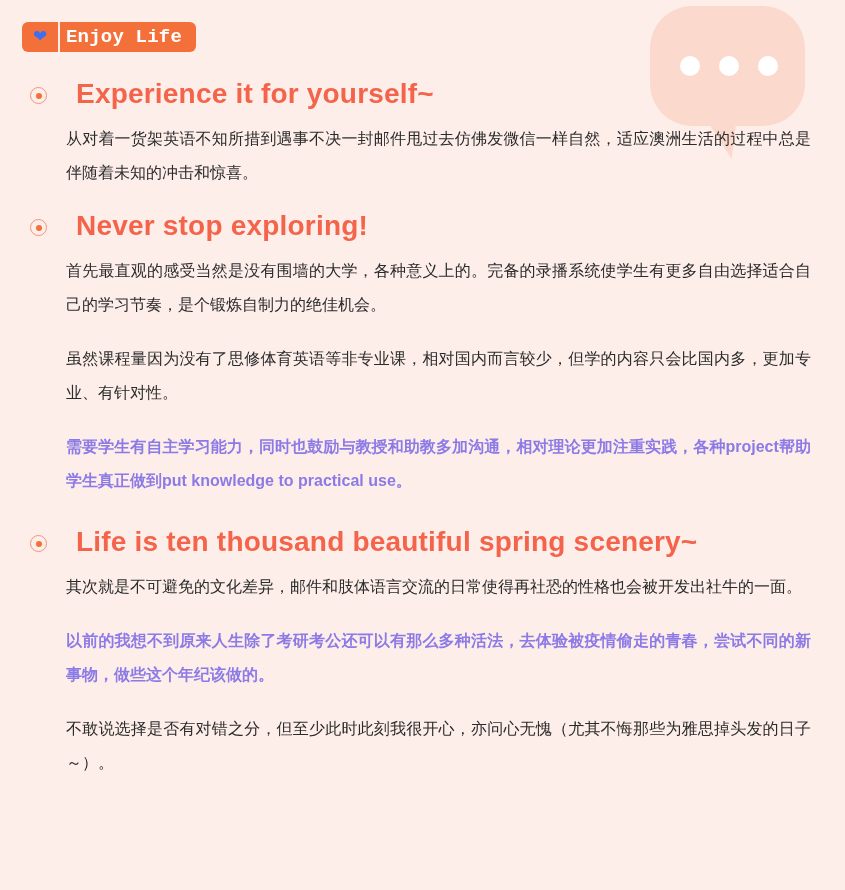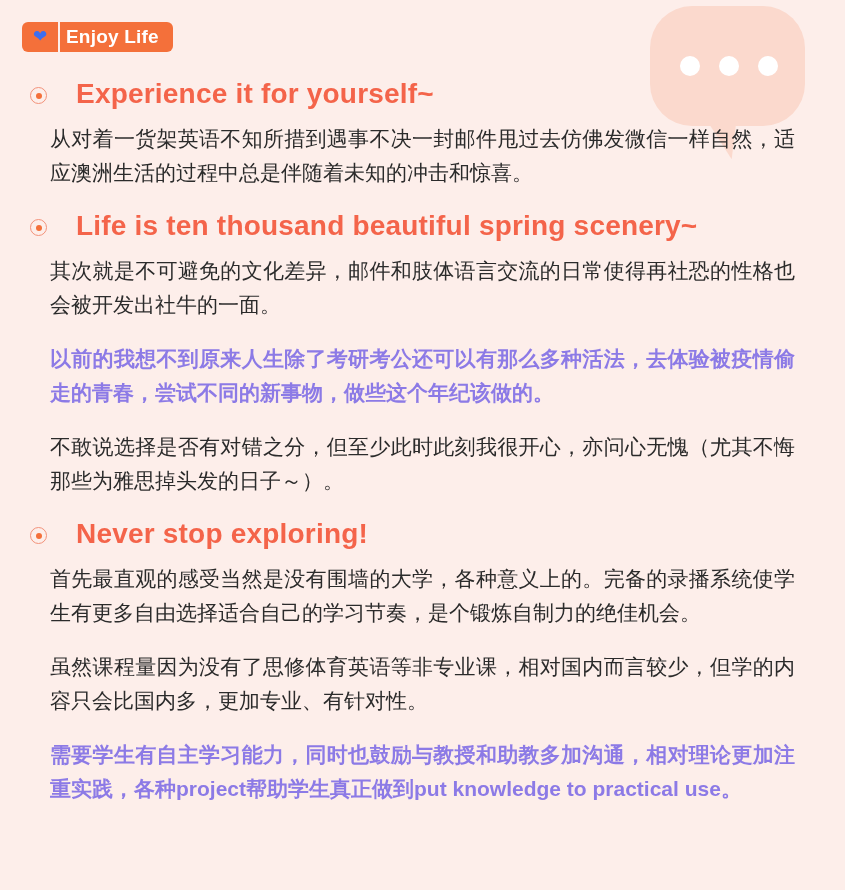--- a/index.html
+++ b/index.html
@@ -84,20 +84,21 @@
     margin-top: -1px;
   }
   .title-box {
     height: 30px;
     background: #f4703a;
     border-radius: 0 6px 6px 0;
     display: flex;
     align-items: center;
     padding: 0 14px 0 6px;
     margin-left: 2px;
+    font-family: Liberation Mono, monospace;
   }
   .title-box .title-text {
     color: #ffffff;
     font-size: 19px;
     font-weight: bold;
     letter-spacing: 0.2px;
   }
 
   
   .section {
@@ -127,22 +128,22 @@
     background: #f4703a;
   }
   .sec-head {
     margin: 0 0 12px 54px;
     color: #f4644a;
     font-size: 28px;
     font-weight: bold;
     letter-spacing: 0.2px;
   }
   .para {
-    margin: 0 0 20px 28px;
-    font-size: 21px;
+    margin: 0 0 20px 44px;
+    font-size: 16px;
     line-height: 34px;
     color: #2b2b2b;
     max-width: 745px;
     text-align: justify;
   }
   .para.accent {
     color: #8c7ae6;
     font-weight: bold;
   }
   .sec-1 { margin-bottom: 14px; }
@@ -170,29 +171,29 @@
       <span class="title-text">Enjoy Life</span>
     </div>
   </div>
 
   <div class="section sec-1">
     <span class="bullet"></span>
     <h2 class="sec-head">Experience it for yourself~</h2>
     <p class="para">从对着一货架英语不知所措到遇事不决一封邮件甩过去仿佛发微信一样自然，适应澳洲生活的过程中总是伴随着未知的冲击和惊喜。</p>
   </div>
 
+  <div class="section sec-2">
+    <span class="bullet"></span>
+    <h2 class="sec-head">Never stop exploring!</h2>
+    <p class="para">首先最直观的感受当然是没有围墙的大学，各种意义上的。完备的录播系统使学生有更多自由选择适合自己的学习节奏，是个锻炼自制力的绝佳机会。</p>
+    <p class="para">虽然课程量因为没有了思修体育英语等非专业课，相对国内而言较少，但学的内容只会比国内多，更加专业、有针对性。</p>
+    <p class="para accent gap-lg">需要学生有自主学习能力，同时也鼓励与教授和助教多加沟通，相对理论更加注重实践，各种project帮助学生真正做到put knowledge to practical use。</p>
+  </div>
+
   <div class="section sec-3">
     <span class="bullet"></span>
     <h2 class="sec-head">Life is ten thousand beautiful spring scenery~</h2>
     <p class="para">其次就是不可避免的文化差异，邮件和肢体语言交流的日常使得再社恐的性格也会被开发出社牛的一面。</p>
     <p class="para accent">以前的我想不到原来人生除了考研考公还可以有那么多种活法，去体验被疫情偷走的青春，尝试不同的新事物，做些这个年纪该做的。</p>
     <p class="para">不敢说选择是否有对错之分，但至少此时此刻我很开心，亦问心无愧（尤其不悔那些为雅思掉头发的日子～）。</p>
   </div>
 
-  <div class="section sec-2">
-    <span class="bullet"></span>
-    <h2 class="sec-head">Never stop exploring!</h2>
-    <p class="para">首先最直观的感受当然是没有围墙的大学，各种意义上的。完备的录播系统使学生有更多自由选择适合自己的学习节奏，是个锻炼自制力的绝佳机会。</p>
-    <p class="para">虽然课程量因为没有了思修体育英语等非专业课，相对国内而言较少，但学的内容只会比国内多，更加专业、有针对性。</p>
-    <p class="para accent gap-lg">需要学生有自主学习能力，同时也鼓励与教授和助教多加沟通，相对理论更加注重实践，各种project帮助学生真正做到put knowledge to practical use。</p>
-  </div>
-
 </div>
 
 </body></html>

